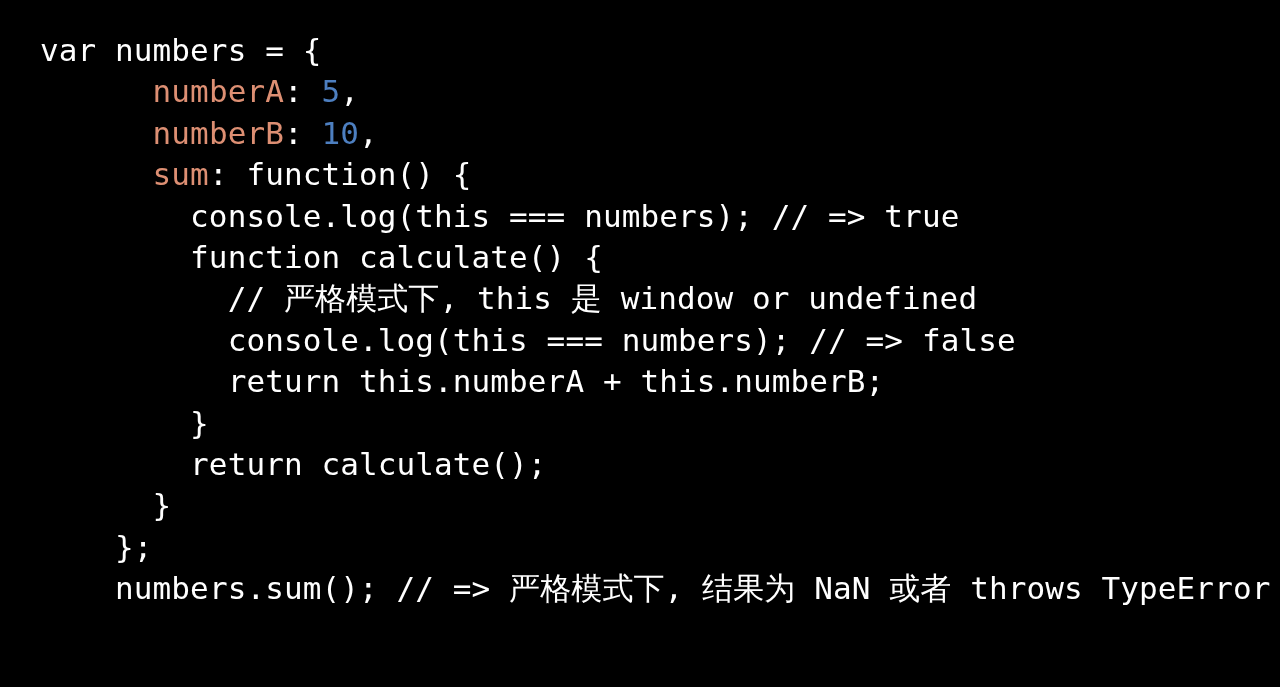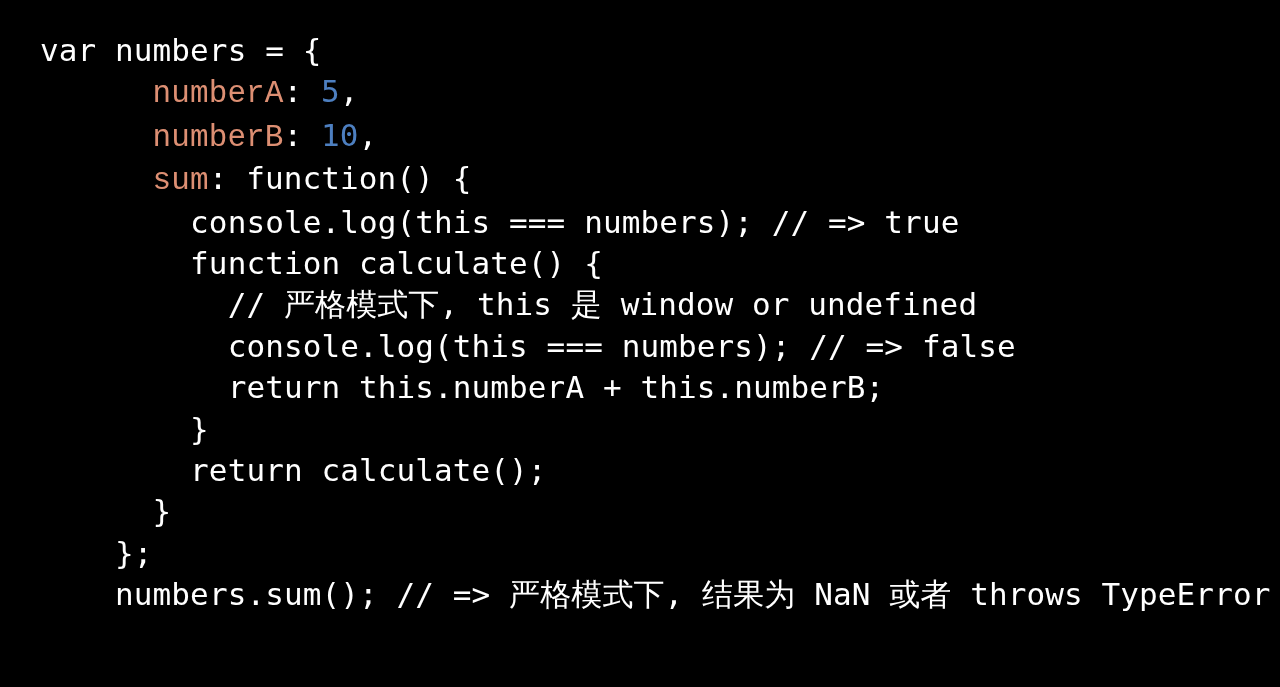--- a/index.html
+++ b/index.html
@@ -30,20 +30,20 @@
     -webkit-font-smoothing: antialiased;
   }
   .code-line {
     display: block;
     min-height: 41.4px;
     padding-left: 36px;
     text-indent: 0;
     white-space: pre-wrap;
     word-break: break-word;
   }
-  .tok-prop  { color: #dd8f73; font-family: Liberation Mono, monospace; }
+  .tok-prop  { color: #dd8f73; }
   .tok-num   { color: #4d7fc0; }
   .tok-plain { color: #ffffff; }
 </style>
 </head>
 <body style="background: rgb(0, 0, 0);">
 
 <div id="code-block" style="color: rgb(255, 255, 255); font-size: 31px; line-height: 41.4px;"><span class="code-line" style="padding-left: 36px;"><span class="tok-plain">var numbers = {</span></span><span class="code-line" style="padding-left: 36px;"><span class="tok-plain">      </span><span class="tok-prop" style="color: rgb(221, 143, 115);">numberA</span><span class="tok-plain">: </span><span class="tok-num" style="color: rgb(77, 127, 192);">5</span><span class="tok-plain">,</span></span><span class="code-line" style="padding-left: 36px;"><span class="tok-plain">      </span><span class="tok-prop" style="color: rgb(221, 143, 115);">numberB</span><span class="tok-plain">: </span><span class="tok-num" style="color: rgb(77, 127, 192);">10</span><span class="tok-plain">,</span></span><span class="code-line" style="padding-left: 36px;"><span class="tok-plain">      </span><span class="tok-prop" style="color: rgb(221, 143, 115);">sum</span><span class="tok-plain">: function() {</span></span><span class="code-line" style="padding-left: 36px;"><span class="tok-plain">        console.log(this === numbers); // =&gt; true</span></span><span class="code-line" style="padding-left: 36px;"><span class="tok-plain">        function calculate() {</span></span><span class="code-line" style="padding-left: 36px;"><span class="tok-plain">          // 严格模式下, this 是 window or undefined</span></span><span class="code-line" style="padding-left: 36px;"><span class="tok-plain">          console.log(this === numbers); // =&gt; false</span></span><span class="code-line" style="padding-left: 36px;"><span class="tok-plain">          return this.numberA + this.numberB;</span></span><span class="code-line" style="padding-left: 36px;"><span class="tok-plain">        }</span></span><span class="code-line" style="padding-left: 36px;"><span class="tok-plain">        return calculate();</span></span><span class="code-line" style="padding-left: 36px;"><span class="tok-plain">      }</span></span><span class="code-line" style="padding-left: 36px;"><span class="tok-plain">    };</span></span><span class="code-line" style="padding-left: 36px;"><span class="tok-plain">    numbers.sum(); // =&gt; 严格模式下, 结果为 NaN 或者 throws TypeError</span></span></div>
 
 </body></html>

